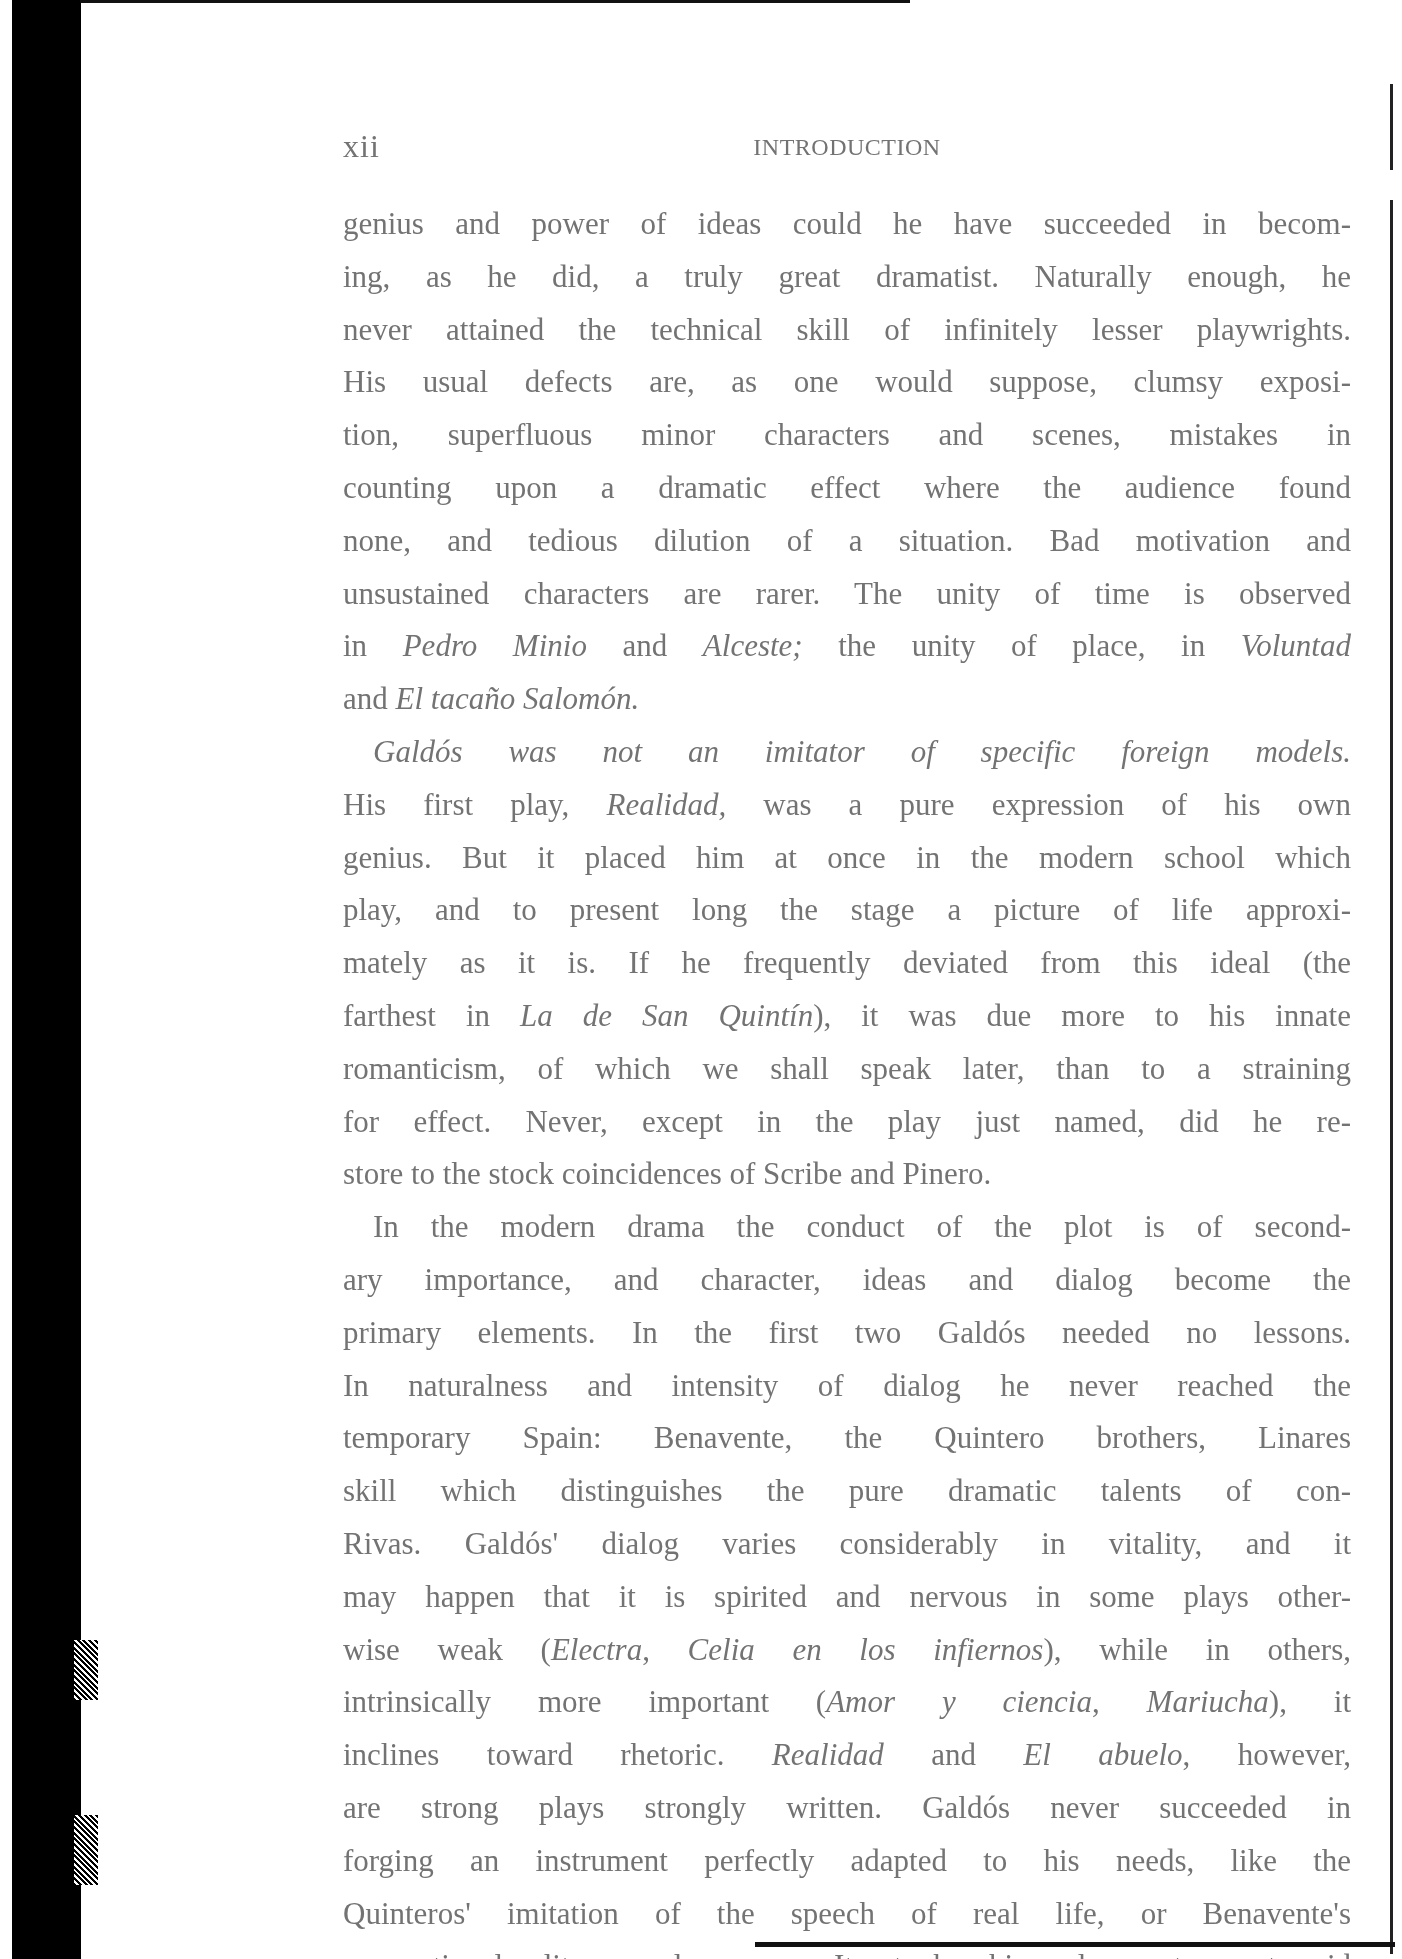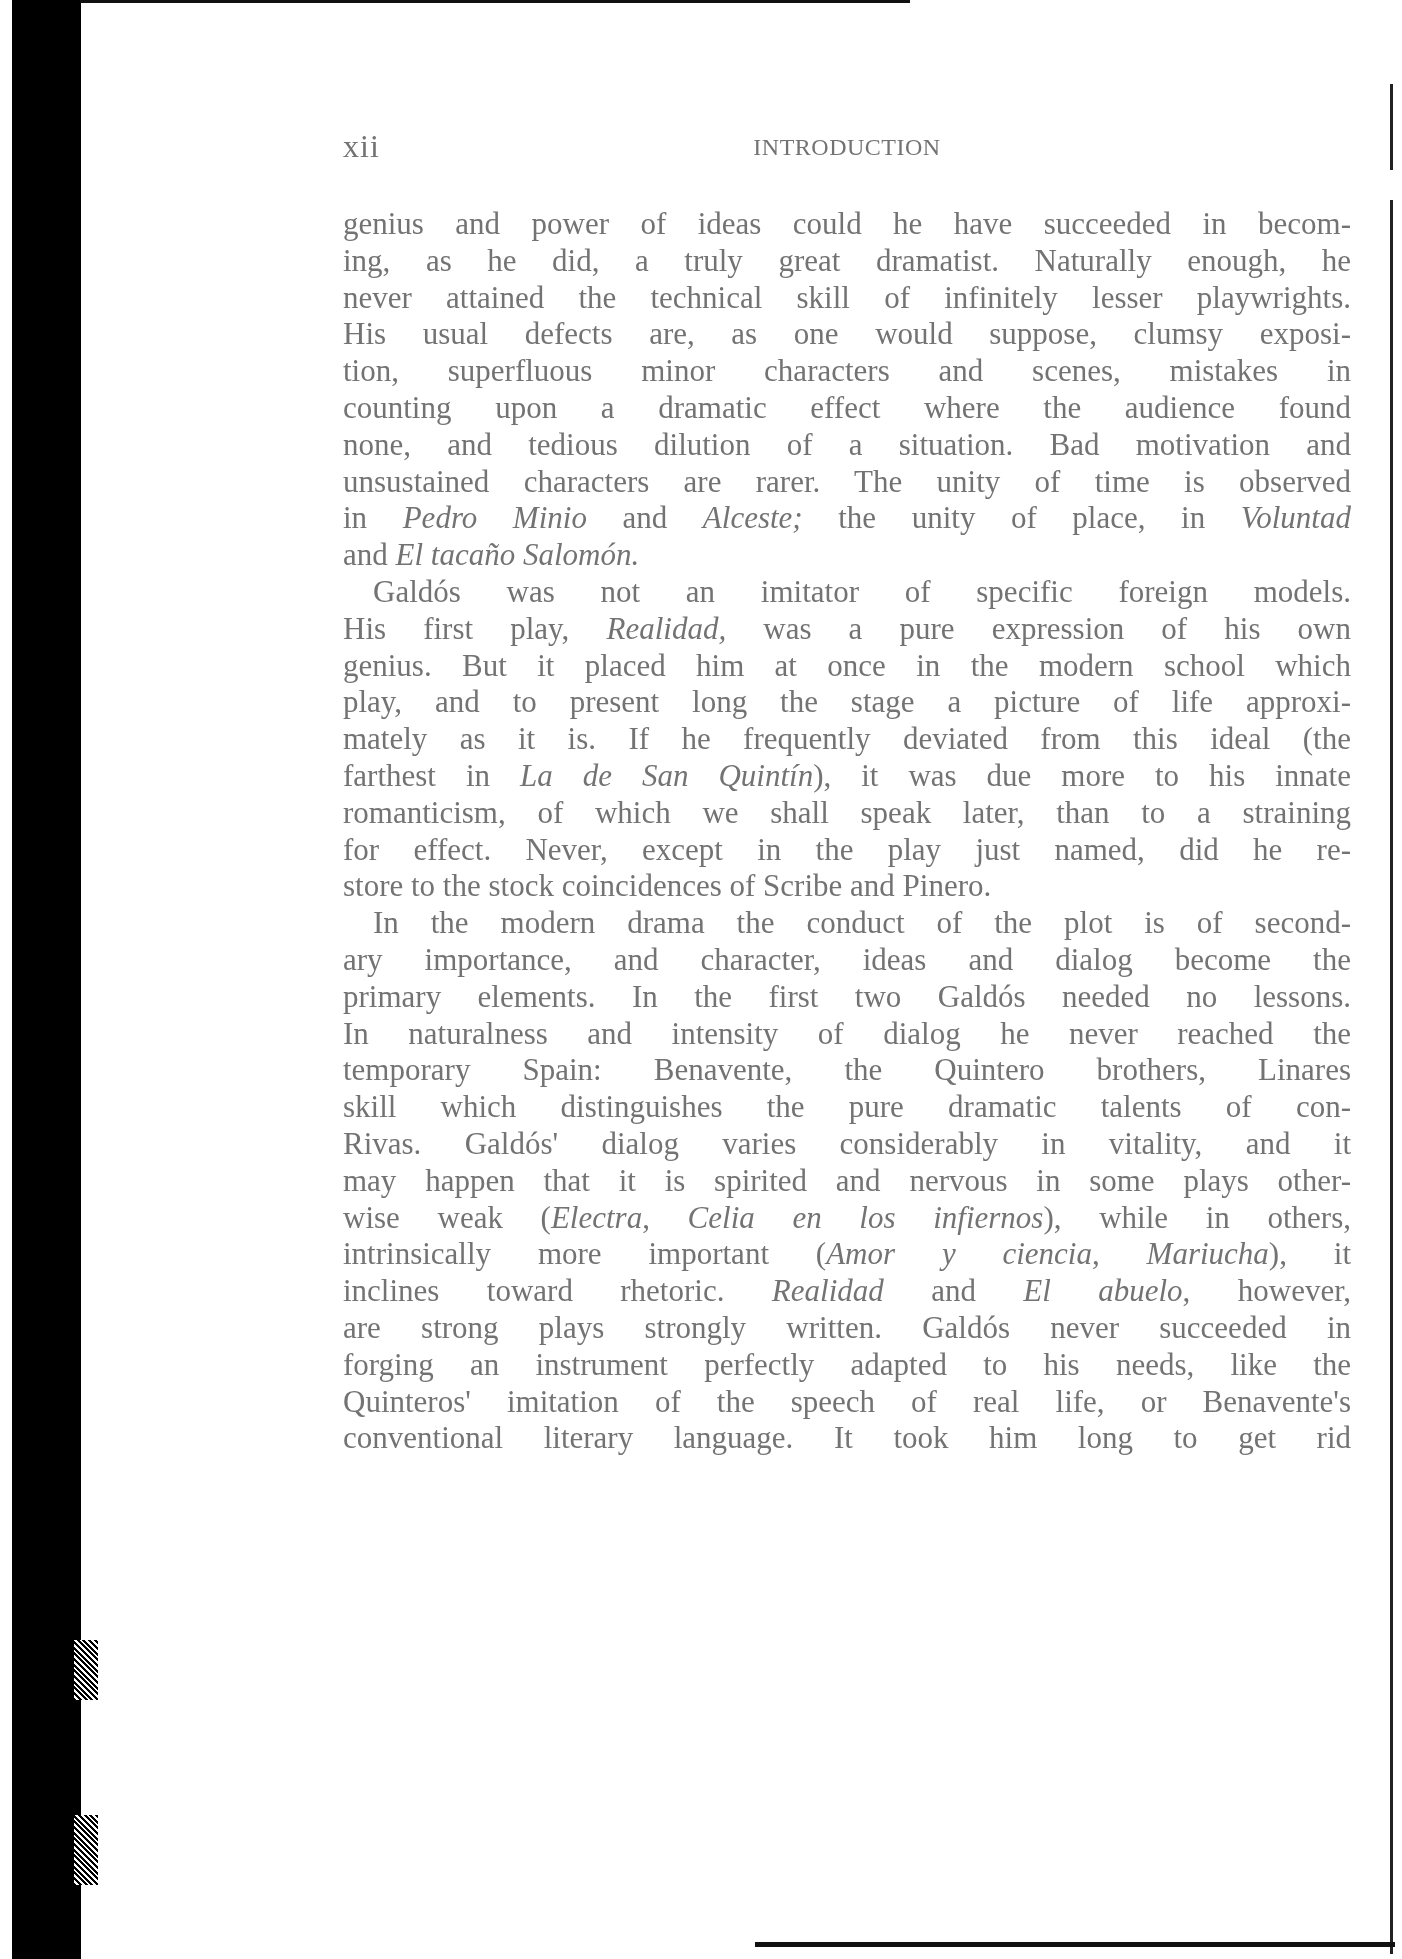--- a/index.html
+++ b/index.html
@@ -11,21 +11,21 @@
   .right-rule { position: absolute; left: 1390px; top: 84px; width: 3px; height: 1870px; background: #222; }
   .right-gap { position: absolute; left: 1388px; top: 170px; width: 8px; height: 30px; background: #fff; }
   .bottom-rule { position: absolute; left: 755px; top: 1942px; width: 640px; height: 5px; background: #111; }
   .page { position: absolute; left: 343px; top: 128px; width: 1008px;
     font-family: "Liberation Serif", "DejaVu Serif", serif; color: #737373; }
   .running-head { position: relative; height: 44px; font-size: 26px; letter-spacing: 1px; }
   .folio { position: absolute; left: 0; top: 0; font-size: 32px; }
   .head-title { position: absolute; left: 0; right: 0; top: 6px; text-align: center; font-size: 24px; letter-spacing: 0.5px; }
   .body-text { margin-top: 34px; font-size: 31px; line-height: 36.8px; text-align: justify; }
   .para { margin: 0 0 0 0; text-indent: 0; }
-  .line { display: block; text-align: justify; text-align-last: justify; white-space: nowrap; }
+  .line { display: block; text-align: justify; text-align-last: justify; white-space: nowrap; margin-top: 16px; }
   .line.last { text-align-last: left; }
   i { }
 </style>
 </head>
 <body>
 
 <div class="strip-left">
   <div class="speckle" style="top:1640px;height:60px;"></div>
   <div class="speckle" style="top:1815px;height:70px;"></div>
 </div>
@@ -46,21 +46,21 @@
         <span class="line"><span>never attained the technical skill of infinitely lesser playwrights.</span></span>
         <span class="line"><span>His usual defects are, as one would suppose, clumsy exposi-</span></span>
         <span class="line"><span>tion, superfluous minor characters and scenes, mistakes in</span></span>
         <span class="line"><span>counting upon a dramatic effect where the audience found</span></span>
         <span class="line"><span>none, and tedious dilution of a situation.  Bad motivation and</span></span>
         <span class="line"><span>unsustained characters are rarer.  The unity of time is observed</span></span>
         <span class="line"><span>in </span><i>Pedro Minio</i><span> and </span><i>Alceste;</i><span> the unity of place, in </span><i>Voluntad</i></span>
         <span class="line last"><span>and </span><i>El tacaño Salomón.</i></span>
       </div>
       <div class="para">
-        <span class="line" style="padding-left: 30px;"><span>Galdós was not an imitator of specific foreign models.</span></span>
+        <span class="line" style="padding-left: 30px; font-style: italic;"><span>Galdós was not an imitator of specific foreign models.</span></span>
         <span class="line"><span>His first play, </span><i>Realidad,</i><span> was a pure expression of his own</span></span>
         <span class="line"><span>genius.  But it placed him at once in the modern school which</span></span>
         <span class="line"><span>play, and to present long the stage a picture of life approxi-</span></span>
         <span class="line"><span>mately as it is.  If he frequently deviated from this ideal (the</span></span>
         <span class="line"><span>farthest in </span><i>La de San Quintín</i><span>), it was due more to his innate</span></span>
         <span class="line"><span>romanticism, of which we shall speak later, than to a straining</span></span>
         <span class="line"><span>for effect.  Never, except in the play just named, did he re-</span></span>
         <span class="line last"><span>store to the stock coincidences of Scribe and Pinero.</span></span>
       </div>
       <div class="para">

